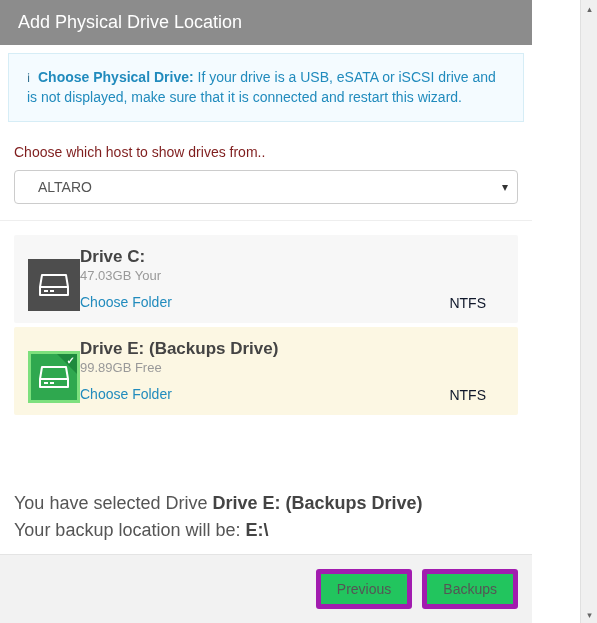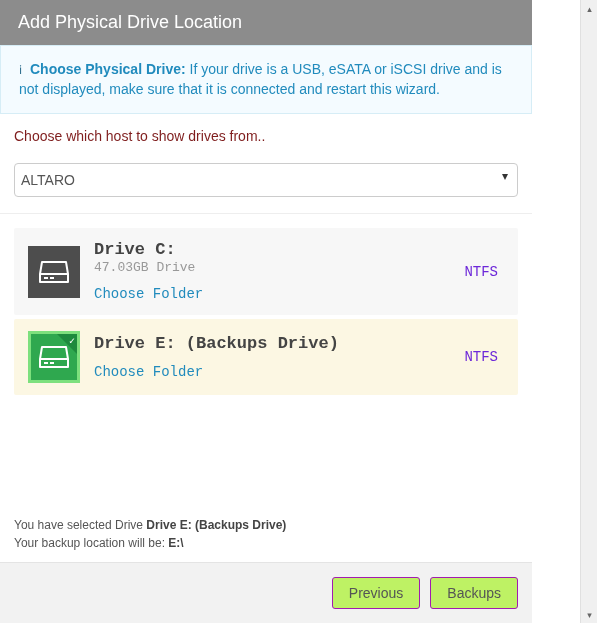--- a/index.html
+++ b/index.html
@@ -25,53 +25,50 @@
     .titlebar {
       background: #8c8c8c;
       color: #fff;
       padding: 12px 18px;
       font-size: 18px;
       font-weight: 400;
     }
     .banner {
       background: #f4fbff;
       border: 1px solid #d6edf6;
-      margin: 0;
+      margin: 8px;
       padding: 14px 18px;
       font-size: 14px;
       line-height: 1.4;
     }
     .banner .icon { color:#31708f; margin-right:4px; font-size:12px; }
     .banner-strong { color:#218bbd; font-weight:700; }
     .banner-text { color:#218bbd; }
     .content { padding: 14px 14px 0 14px; flex:1; display:flex; flex-direction:column; }
     .host-label { color:#7f1d1d; font-size:14px; margin-bottom:10px; }
     .select-wrap { position:relative; margin-bottom:16px; }
     select.host {
       width:100%;
-      padding:8px 6px;
+      padding:8px 23px;
       font-size:14px;
       color:#555;
       border:1px solid #ccc;
       border-radius:4px;
       background:#fff;
       appearance:none;
-      margin-top:9px;
     }
     .select-chevron { position:absolute; right:10px; top:50%; transform:translateY(-50%); color:#333; font-size:12px; pointer-events:none; }
     .divider { border:none; border-top:1px solid #eee; margin:0 -14px 0 -14px; }
     .drives { margin-top:14px; }
     .drive-row {
       display:flex;
-      align-items:center;
-      gap:14px;
+      align-items:flex-end;
       padding:12px 14px;
       border-radius:2px;
       margin-bottom:4px;
-      font-family:Liberation Mono, monospace;
     }
     .drive-row.unselected { background:#f7f7f7; }
     .drive-row.selected { background:#fcf7e3; }
     .drive-icon-box {
       width:52px; height:52px;
       display:flex; align-items:center; justify-content:center;
       position:relative;
       flex-shrink:0;
     }
     .drive-icon-box.gray { background:#4d4d4d; }
@@ -81,35 +78,35 @@
       position:absolute; top:0; right:0;
       width:0; height:0;
       border-top:20px solid #1e8a3d;
       border-left:20px solid transparent;
     }
     .check-mark { position:absolute; top:1px; right:2px; color:#fff; font-size:10px; font-weight:bold; }
     .drive-info { flex:1; }
     .drive-name { color:#444; font-weight:700; font-size:17px; }
     .drive-free { color:#999; font-size:13px; margin-top:1px; }
     .choose-folder { color:#218bbd; font-size:14px; margin-top:11px; cursor:pointer; display:inline-block; }
-    .drive-fs { color:#6d28d9; font-size:14px; margin-right:6px; }
+    .drive-fs { color:#0f172a; font-size:14px; margin-right:18px; }
     .spacer { flex:1; }
-    .summary { padding:0 0 10px 0; color:#555; font-size:12px; line-height:1.5; }
+    .summary { padding:0 0 10px 0; color:#555; font-size:18px; line-height:1.5; }
     .summary b { color:#444; font-weight:700; }
     .footer {
       background:#f2f2f2;
       border-top:1px solid #e4e4e4;
       padding:14px 14px;
       display:flex;
       justify-content:flex-end;
       gap:10px;
     }
     .btn {
-      background:#bef264;
-      border:1px solid #a21caf;
+      background:#22c55e;
+      border:5px solid #a21caf;
       color:#555;
       padding:7px 16px;
       font-size:14px;
       border-radius:3px;
       cursor:pointer;
     }
   </style>
 </head>
 <body>
 
@@ -138,39 +135,40 @@
         <div class="drive-icon-box gray">
           <svg class="drive-svg" viewBox="0 0 32 24">
             <path d="M4 2 L28 2 L30 14 L30 22 L2 22 L2 14 Z" fill="none" stroke="#fff" stroke-width="2" stroke-linejoin="round"></path>
             <line x1="2" y1="14" x2="30" y2="14" stroke="#fff" stroke-width="2"></line>
             <rect x="6" y="17" width="4" height="2" fill="#fff"></rect>
             <rect x="12" y="17" width="4" height="2" fill="#fff"></rect>
           </svg>
         </div>
         <div class="drive-info">
           <div class="drive-name">Drive C:</div>
-          <div class="drive-free">47.03GB Drive</div>
+          <div class="drive-free">47.03GB Your</div>
           <a class="choose-folder">Choose Folder</a>
         </div>
         <div class="drive-fs">NTFS</div>
       </div>
 
       <div class="drive-row selected">
         <div class="drive-icon-box green">
           <svg class="drive-svg" viewBox="0 0 32 24">
             <path d="M4 2 L28 2 L30 14 L30 22 L2 22 L2 14 Z" fill="none" stroke="#fff" stroke-width="2" stroke-linejoin="round"></path>
             <line x1="2" y1="14" x2="30" y2="14" stroke="#fff" stroke-width="2"></line>
             <rect x="6" y="17" width="4" height="2" fill="#fff"></rect>
             <rect x="12" y="17" width="4" height="2" fill="#fff"></rect>
           </svg>
           <div class="check-badge"></div>
           <div class="check-mark">✓</div>
         </div>
         <div class="drive-info">
           <div class="drive-name">Drive E: (Backups Drive)</div>
+          <div class="drive-free">99.89GB Free</div>
           <a class="choose-folder">Choose Folder</a>
         </div>
         <div class="drive-fs">NTFS</div>
       </div>
 
     </div>
 
     <div class="spacer"></div>
 
     <div class="summary">

